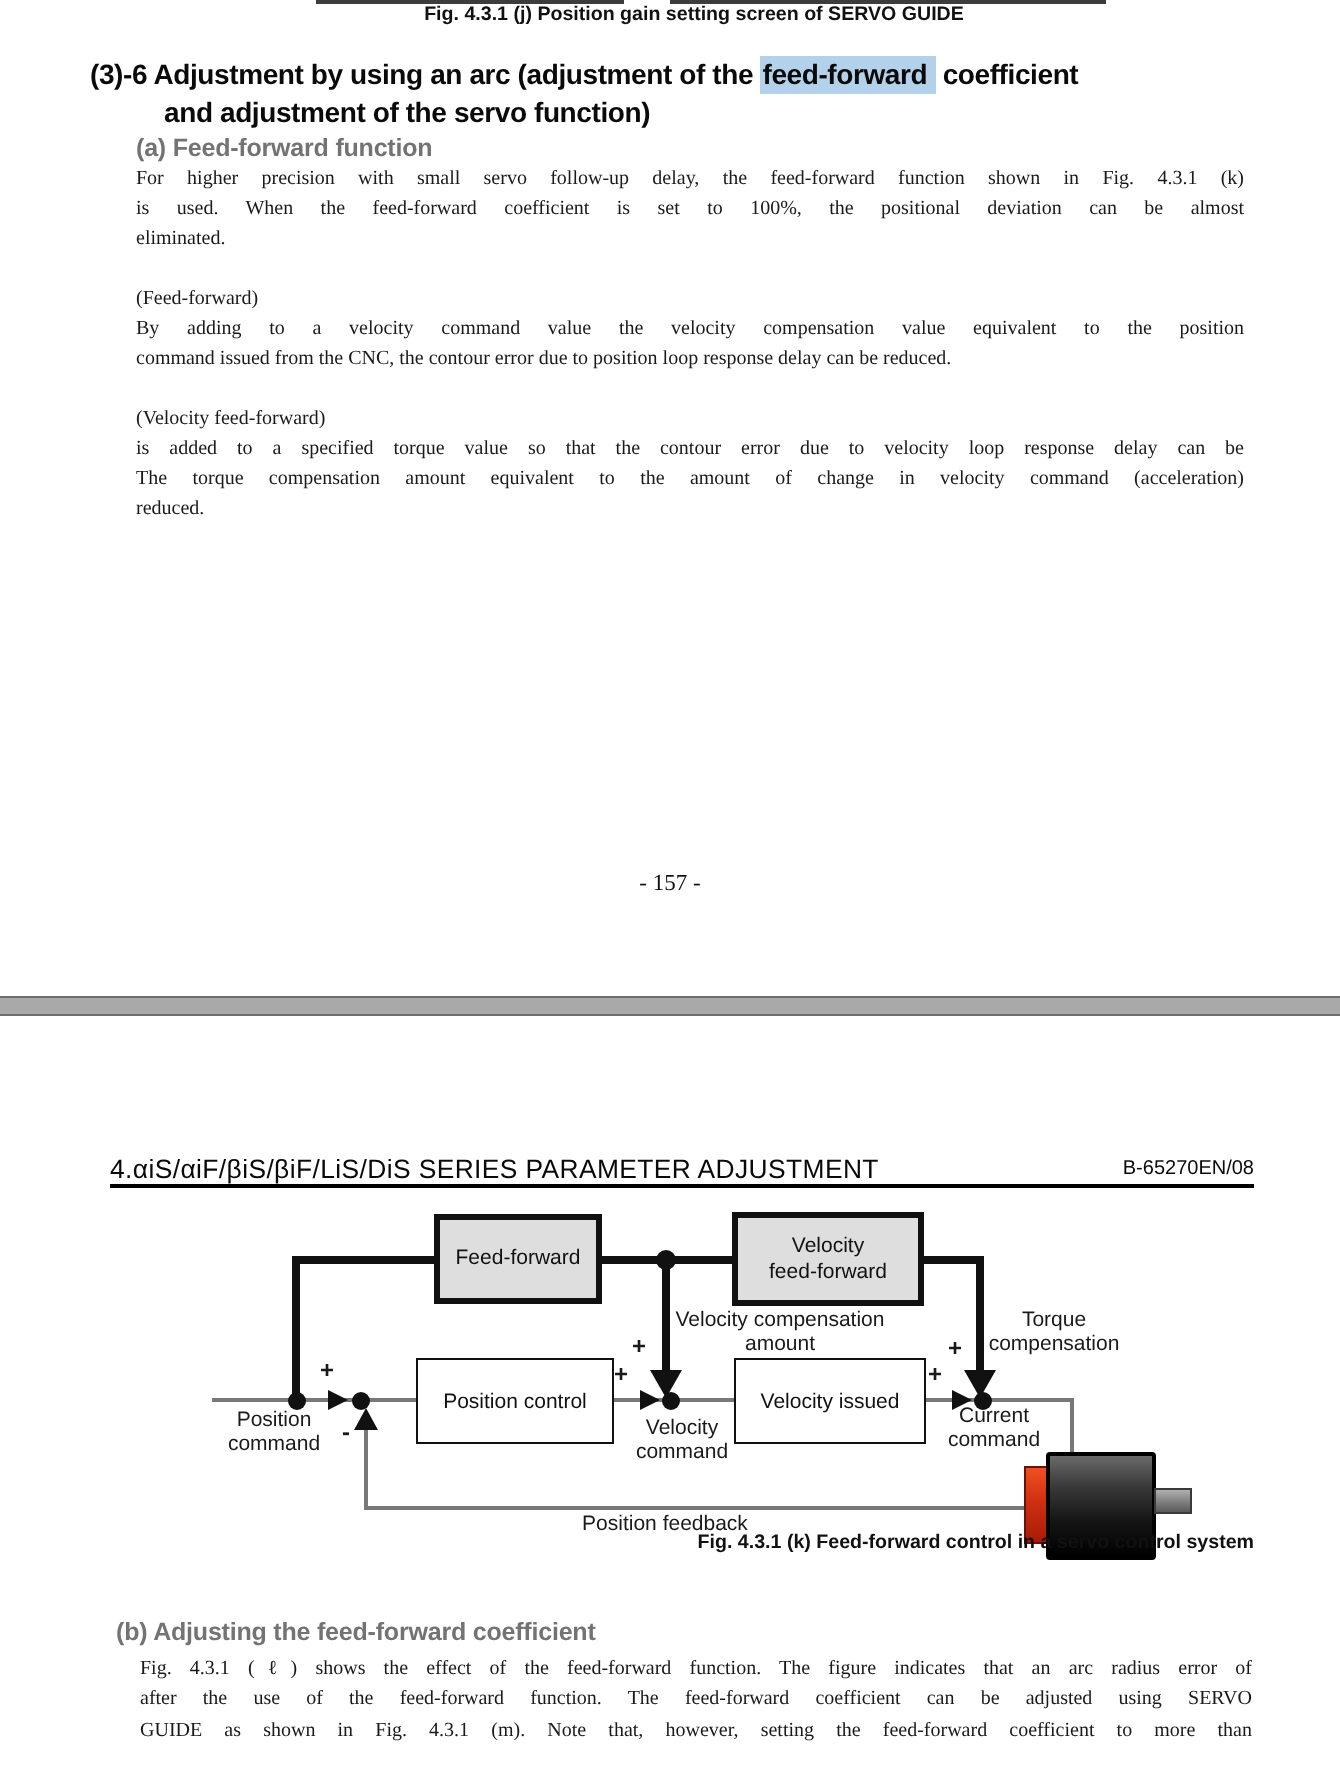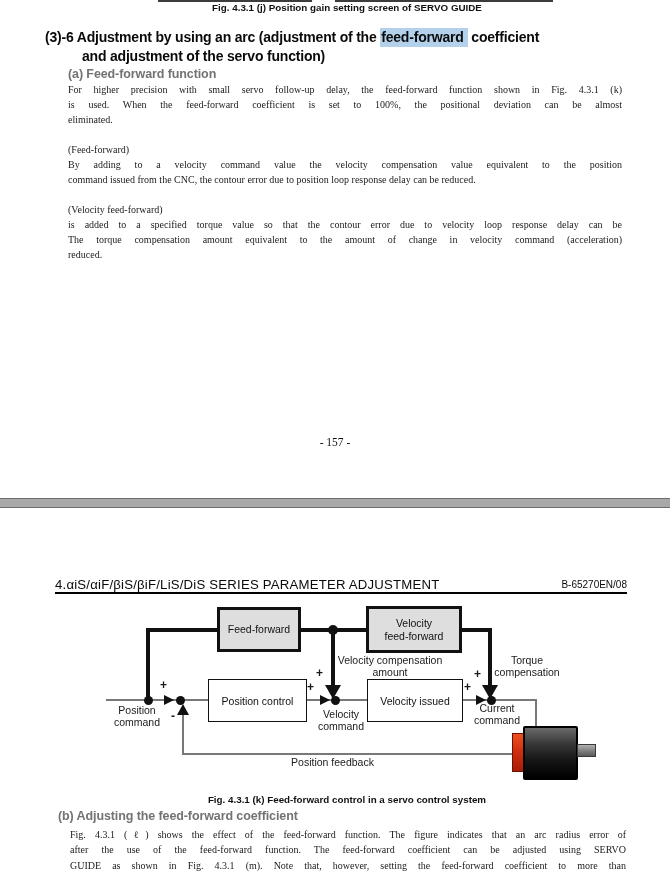--- a/index.html
+++ b/index.html
@@ -149,21 +149,21 @@
 command</div>
     <div class="abs dlabel" style="left:458px;top:195px;width:78px;">Current
 command</div>
     <div class="abs dlabel" style="left:240px;top:249px;width:185px;">Position feedback</div>
 
     <div class="abs motor-flange" style="left:512px;top:225px;width:12px;height:39px;"></div>
     <div class="abs motor-body" style="left:523px;top:218px;width:55px;height:54px;"></div>
     <div class="abs motor-shaft" style="left:577px;top:236px;width:19px;height:13px;"></div>
   </div>
 
-  <div class="abs cap" style="left:67px;top:286px;width:560px;">Fig. 4.3.1 (k) Feed-forward control in a servo control system</div>
+  <div class="abs cap" style="left:67px;top:258px;width:560px;text-align:right;">Fig. 4.3.1 (k) Feed-forward control in a servo control system</div>
 
   <div class="abs h-sub" style="left:58px;top:301px;">(b) Adjusting the feed-forward coefficient</div>
 
   <div class="abs serif body-par" style="left:70px;top:319px;width:556px;line-height:15.4px;">
     <div class="jline">Fig. 4.3.1 (ℓ) shows the effect of the feed-forward function. The figure indicates that an arc radius error of</div>
     <div class="jline">after the use of the feed-forward function. The feed-forward coefficient can be adjusted using SERVO</div>
     <div class="jline">GUIDE as shown in Fig. 4.3.1 (m). Note that, however, setting the feed-forward coefficient to more than</div>
   </div>
 </div>
 

